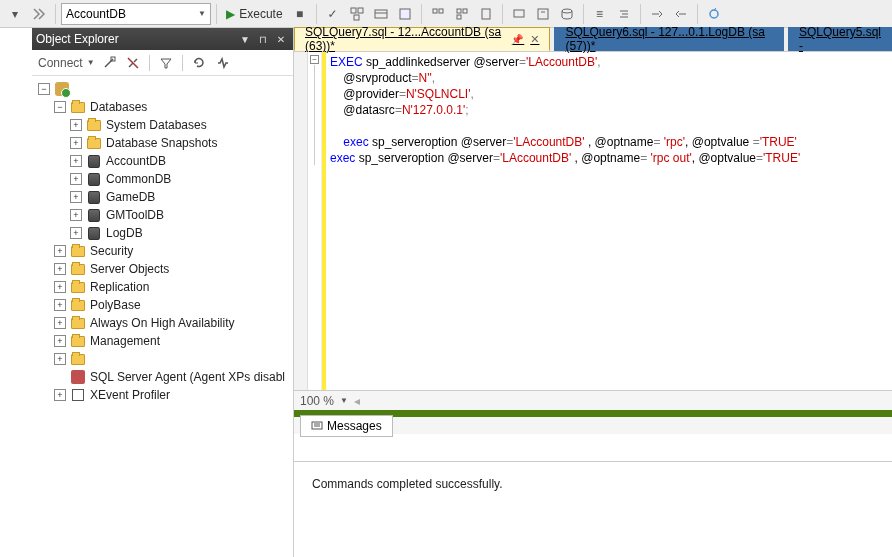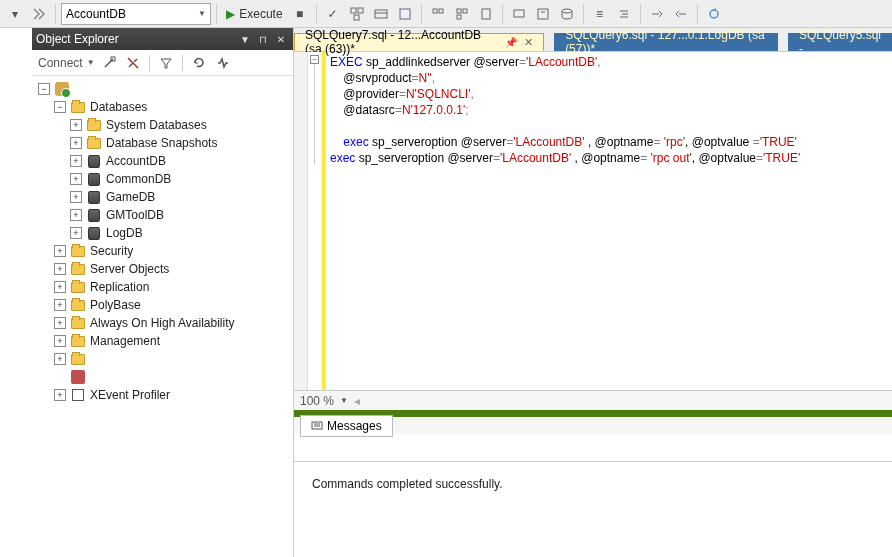--- a/index.html
+++ b/index.html
@@ -39,23 +39,23 @@
 .agent-icon { width: 14px; height: 14px; background: #c05050; border-radius: 2px; }
 .xe-icon { width: 12px; height: 12px; border: 1px solid #555; position: relative; }
 .tree-node .label { color: #222; }
 .indent-1 { padding-left: 6px; }
 .indent-2 { padding-left: 22px; }
 .indent-3 { padding-left: 38px; }
 
 
 .editor-area { flex: 1; display: flex; flex-direction: column; min-width: 0; }
 .tabs { height: 24px; background: #eee; display: flex; align-items: flex-end; border-bottom: 1px solid #ccc; }
-.tab { height: 18px; padding: 0 10px; display: flex; align-items: center; gap: 6px; border: 1px solid transparent; cursor: pointer; font-size: 12px; }
+.tab { height: 24px; padding: 0 10px; display: flex; align-items: center; gap: 6px; border: 1px solid transparent; cursor: pointer; font-size: 12px; text-decoration: underline; }
 .tab.active { background: #fff8d0; border: 1px solid #c0a030; border-bottom: 1px solid #fff8d0; color: #000; }
-.tab.inactive { background: #3b6ea5; color: #fef9c3; margin-left: 10px; }
+.tab.inactive { background: #3b6ea5; color: #000000; margin-left: 4px; }
 .tab .close { font-size: 11px; color: #666; }
 .tab .pin { font-size: 10px; }
 
 .code-wrap { flex: 1; display: flex; min-height: 0; }
 .margin-strip { width: 14px; background: #f2f2f2; border-right: 1px solid #ddd; }
 .outline-strip { width: 14px; background: #fff; border-right: 1px solid #eee; position: relative; }
 .outline-strip .box { position: absolute; left: 2px; top: 3px; width: 9px; height: 9px; border: 1px solid #888; font-size: 8px; line-height: 8px; text-align: center; color: #555; }
 .outline-strip .line { position: absolute; left: 6px; top: 13px; width: 1px; height: 100px; background: #ccc; }
 .hl-strip { width: 4px; background: #ffeb3b; }
 .code { flex: 1; font-family: Consolas, monospace; font-size: 13px; line-height: 16px; padding: 2px 4px; white-space: pre; overflow: auto; color: #000; }
@@ -337,20 +337,21 @@
           <span class="exp">+</span>
           <span class="icon">
             <span class="folder-icon"></span>
           </span>
         </div>
       <div class="tree-node indent-2">
           <span class="noexp"></span>
           <span class="icon">
             <span class="agent-icon"></span>
           </span>
+          <span class="label">SQL Server Agent (Agent XPs disabl</span>
         </div>
       <div class="tree-node indent-2">
           <span class="exp">+</span>
           <span class="icon">
             <span class="xe-icon"></span>
           </span>
           <span class="label">XEvent Profiler</span>
         </div>
     </div>
   </div>

